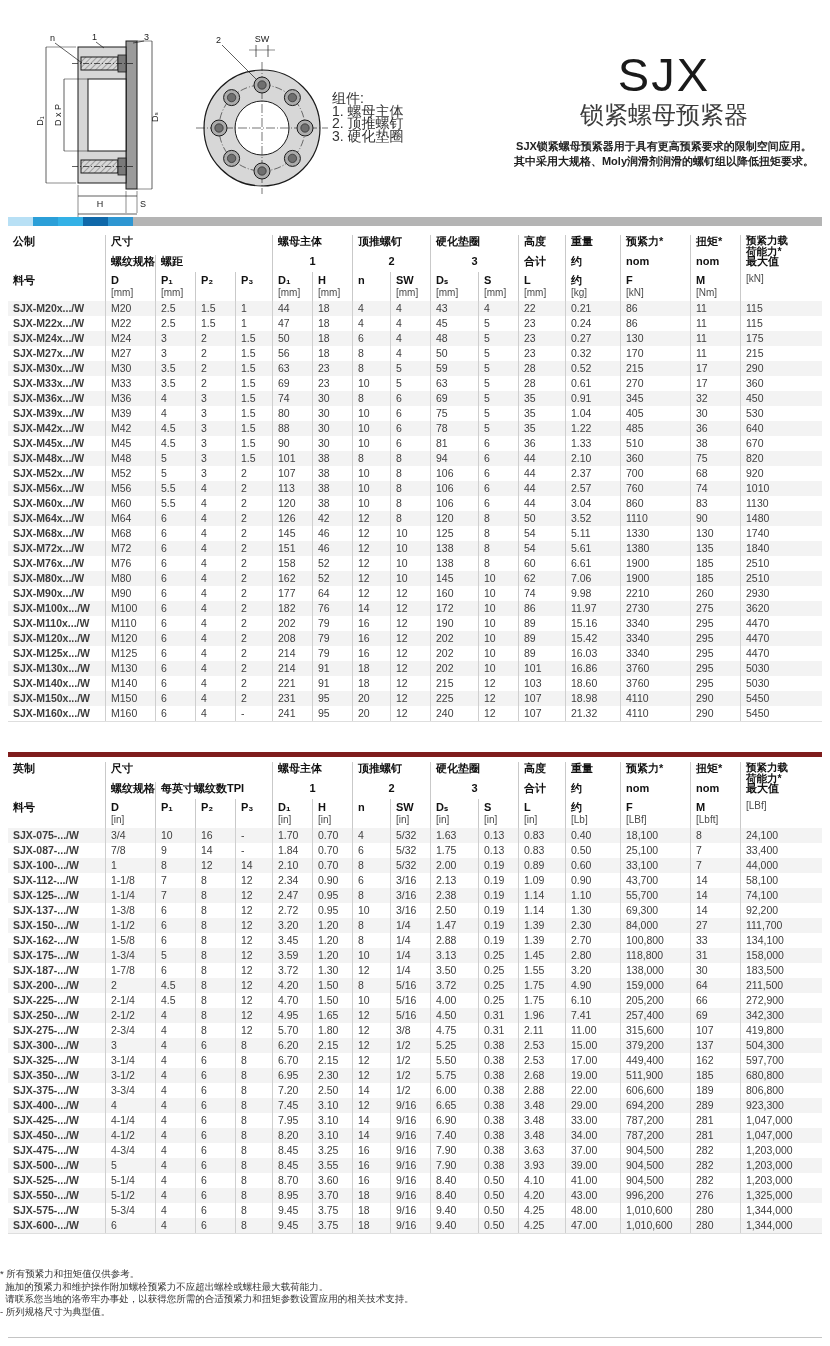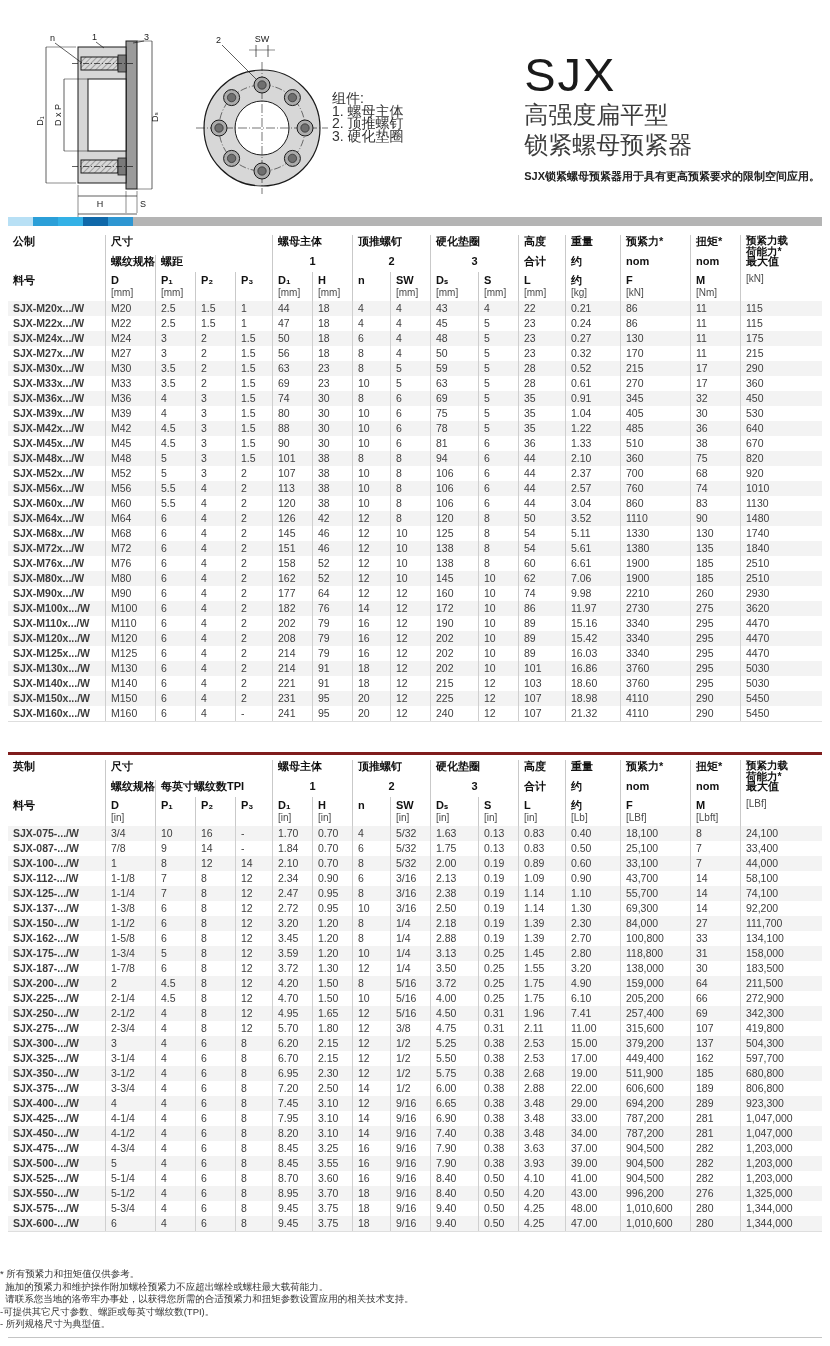--- a/index.html
+++ b/index.html
@@ -6,34 +6,34 @@
   html,body { background:#ffffff; }
   body {
     width:830px; height:1346px; position:relative;
     font-family:"Liberation Sans","DejaVu Sans",sans-serif;
     color:#333; overflow:hidden;
   }
   
   .page-header { position:relative; height:217px; }
   .drawing-area { position:absolute; left:30px; top:33px; }
   .legend { position:absolute; left:332px; top:92px; font-size:14px; line-height:12.5px; color:#333; }
-  .title-block { position:absolute; right:10px; top:50px; text-align:left; }
+  .title-block { position:absolute; right:16px; top:50px; text-align:center; }
   .brand-title { font-size:47px; font-weight:300; letter-spacing:2px; color:#1a1a1a; line-height:50px; }
   .sub-title { font-size:24px; color:#3c3c3c; line-height:30px; }
   .descr { margin-top:9px; font-size:11px; font-weight:bold; color:#222; line-height:15px; }
   
   .color-bar { position:absolute; left:8px; right:8px; top:217px; height:9px; display:flex; }
   .color-bar span { display:block; height:9px; }
   .seg1{width:25px} .seg2{width:25px} .seg3{width:25px} .seg4{width:25px} .seg5{width:25px}
   .seg-gray{flex:1}
   
   :root { --cols: 97px 50px 40px 40px 37px 40px 40px 38px 40px 48px 40px 47px 55px 70px 50px 82px; }
   .datatable { position:absolute; left:8px; width:814px; }
   .t-metric   { top:230px; }
-  .t-imperial { top:752px; border-top:3px solid #7f1d1d; }
+  .t-imperial { top:752px; border-top:5px solid #7f1d1d; }
   .thead { padding-top:5px; }
   .hrow { display:flex; }
   .hrowA { height:20px; align-items:flex-end; }
   .hrowB { height:17px;align-items:flex-end; }
   .hcellA, .hcellB { padding-left:5px; font-weight:bold; font-size:11px; color:#111; line-height:13px; height:100%; }
   .bl { border-left:1px solid #c9c9c9; }
   .ctr { text-align:center; padding-left:0; }
   .cap2line { font-size:10.5px; line-height:11px; }
   .hcols { display:grid; grid-template-columns:var(--cols); }
   .hcols .hcell { padding:1px 0 2px 5px; border-left:1px solid #c9c9c9; }
@@ -176,24 +176,24 @@
     <div>组件:</div>
     <div>
         <div class="lline">1. 螺母主体</div>
         <div class="lline">2. 顶推螺钉</div>
         <div class="lline">3. 硬化垫圈</div>
       </div>
   </div>
 
   <div class="title-block">
     <div class="brand-title">SJX</div>
-    <div class="sub-title">高强度扁平型</div>
     <div class="sub-title">锁紧螺母预紧器</div>
     <div class="descr">
       <div>SJX锁紧螺母预紧器用于具有更高预紧要求的限制空间应用。</div>
+      <div>其中采用大规格、Moly润滑剂润滑的螺钉组以降低扭矩要求。</div>
     </div>
   </div>
 </div>
 
 <div class="color-bar">
   <span class="seg1" style="background:#b8e0f5"></span>
   <span class="seg2" style="background:#2b9fd8"></span>
   <span class="seg3" style="background:#33b1e6"></span>
   <span class="seg4" style="background:#0f68a9"></span>
   <span class="seg5" style="background:#2e96d2"></span>
@@ -1014,21 +1014,21 @@
       <div class="trow">
         <div class="tcell">SJX-150-.../W</div>
         <div class="tcell">1-1/2</div>
         <div class="tcell">6</div>
         <div class="tcell">8</div>
         <div class="tcell">12</div>
         <div class="tcell">3.20</div>
         <div class="tcell">1.20</div>
         <div class="tcell">8</div>
         <div class="tcell">1/4</div>
-        <div class="tcell">2.18</div>
+        <div class="tcell">1.47</div>
         <div class="tcell">0.19</div>
         <div class="tcell">1.39</div>
         <div class="tcell">2.30</div>
         <div class="tcell">84,000</div>
         <div class="tcell">27</div>
         <div class="tcell">111,700</div>
       </div>
       <div class="trow">
         <div class="tcell">SJX-162-.../W</div>
         <div class="tcell">1-5/8</div>
@@ -1389,16 +1389,15 @@
         <div class="tcell">280</div>
         <div class="tcell">1,344,000</div>
       </div>
     </div>
 </div>
 
 <div class="footnotes">
     <div class="lline">* 所有预紧力和扭矩值仅供参考。</div>
     <div class="lline">  施加的预紧力和维护操作附加螺栓预紧力不应超出螺栓或螺柱最大载荷能力。</div>
     <div class="lline">  请联系您当地的洛帝牢办事处，以获得您所需的合适预紧力和扭矩参数设置应用的相关技术支持。</div>
-    <div class="lline">-可提供其它尺寸参数、螺距或每英寸螺纹数(TPI)。</div>
     <div class="lline">- 所列规格尺寸为典型值。</div>
   </div>
 <div class="bottom-rule"></div>
 
 </body></html>

